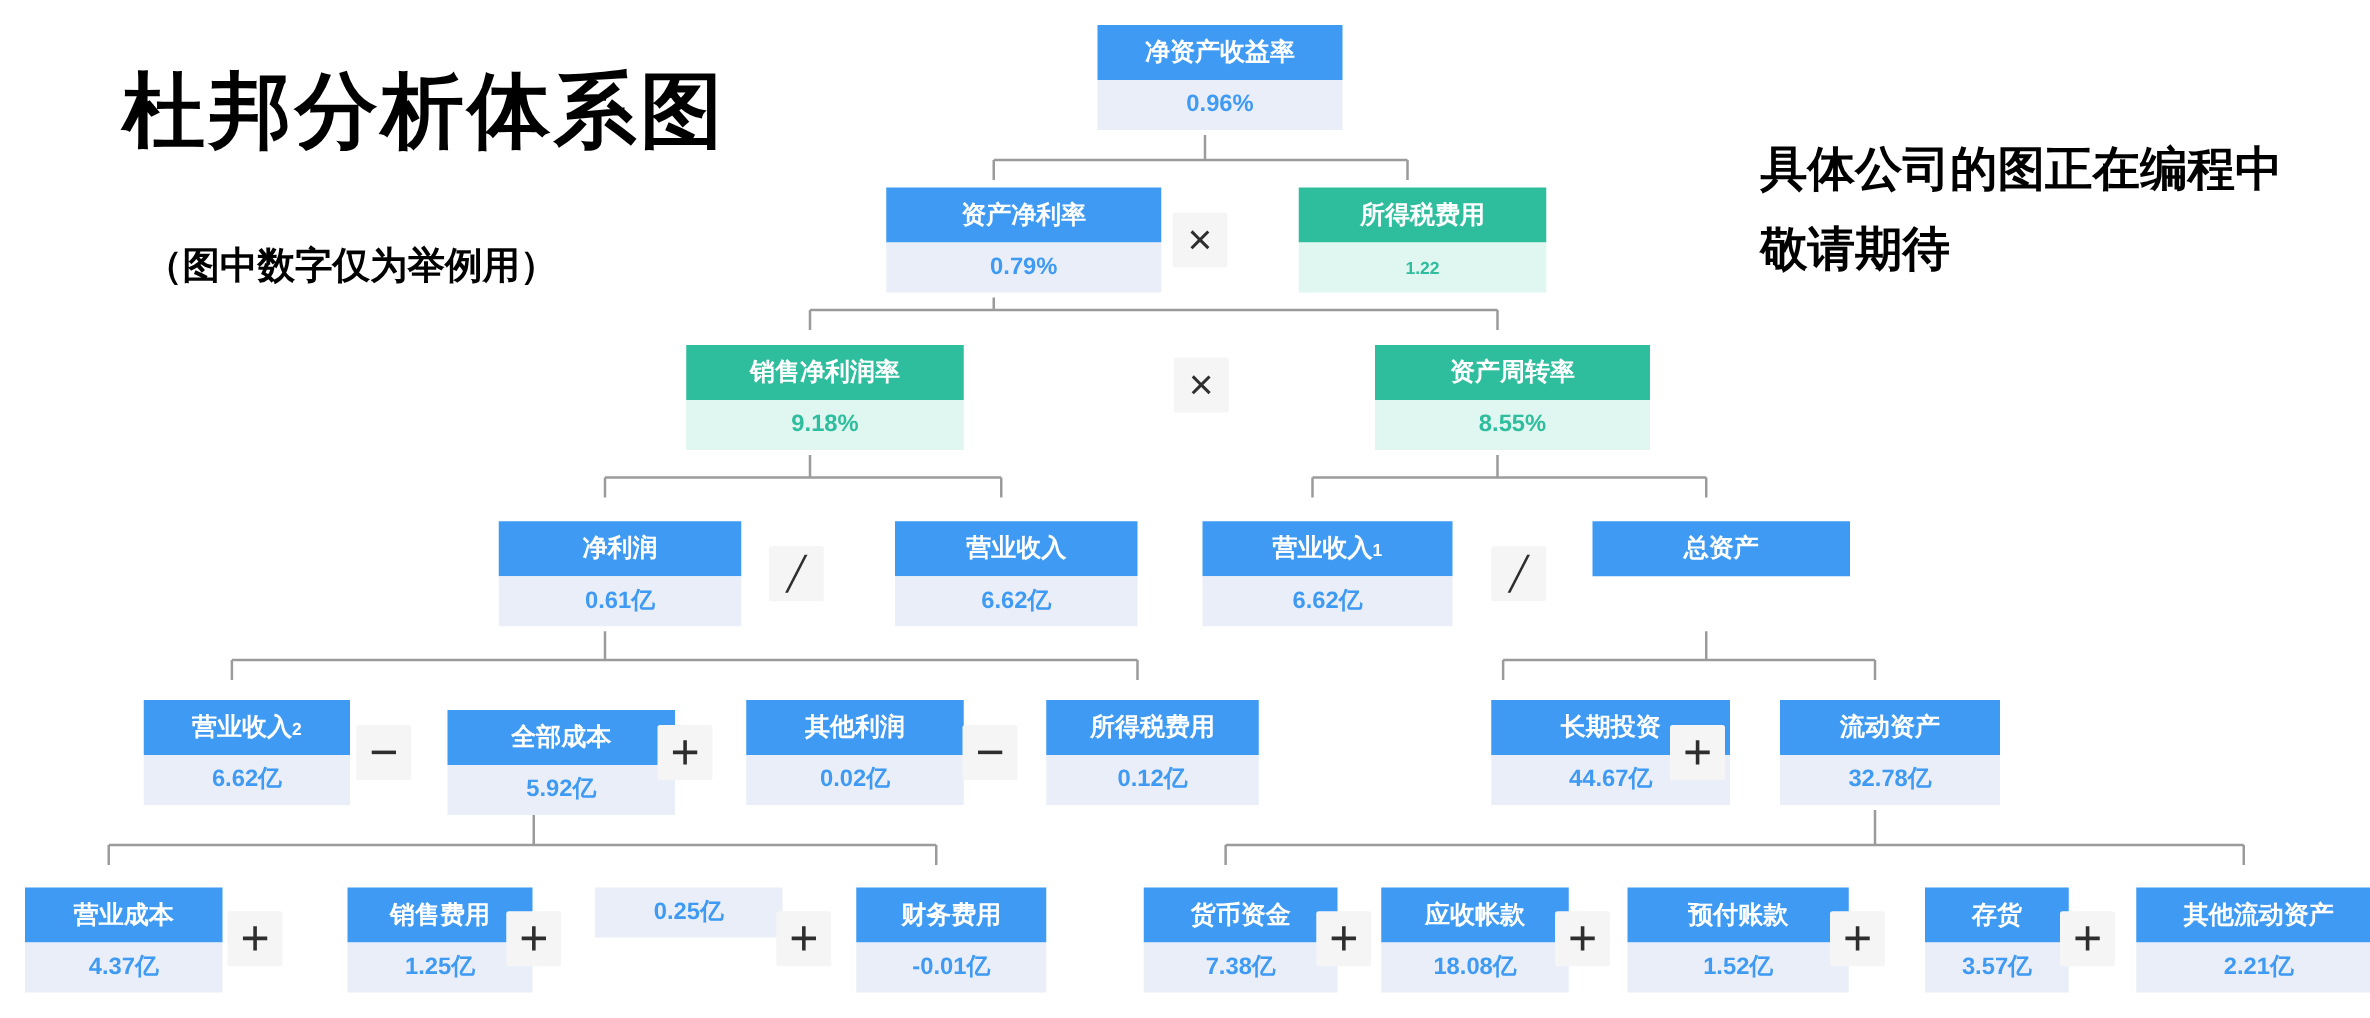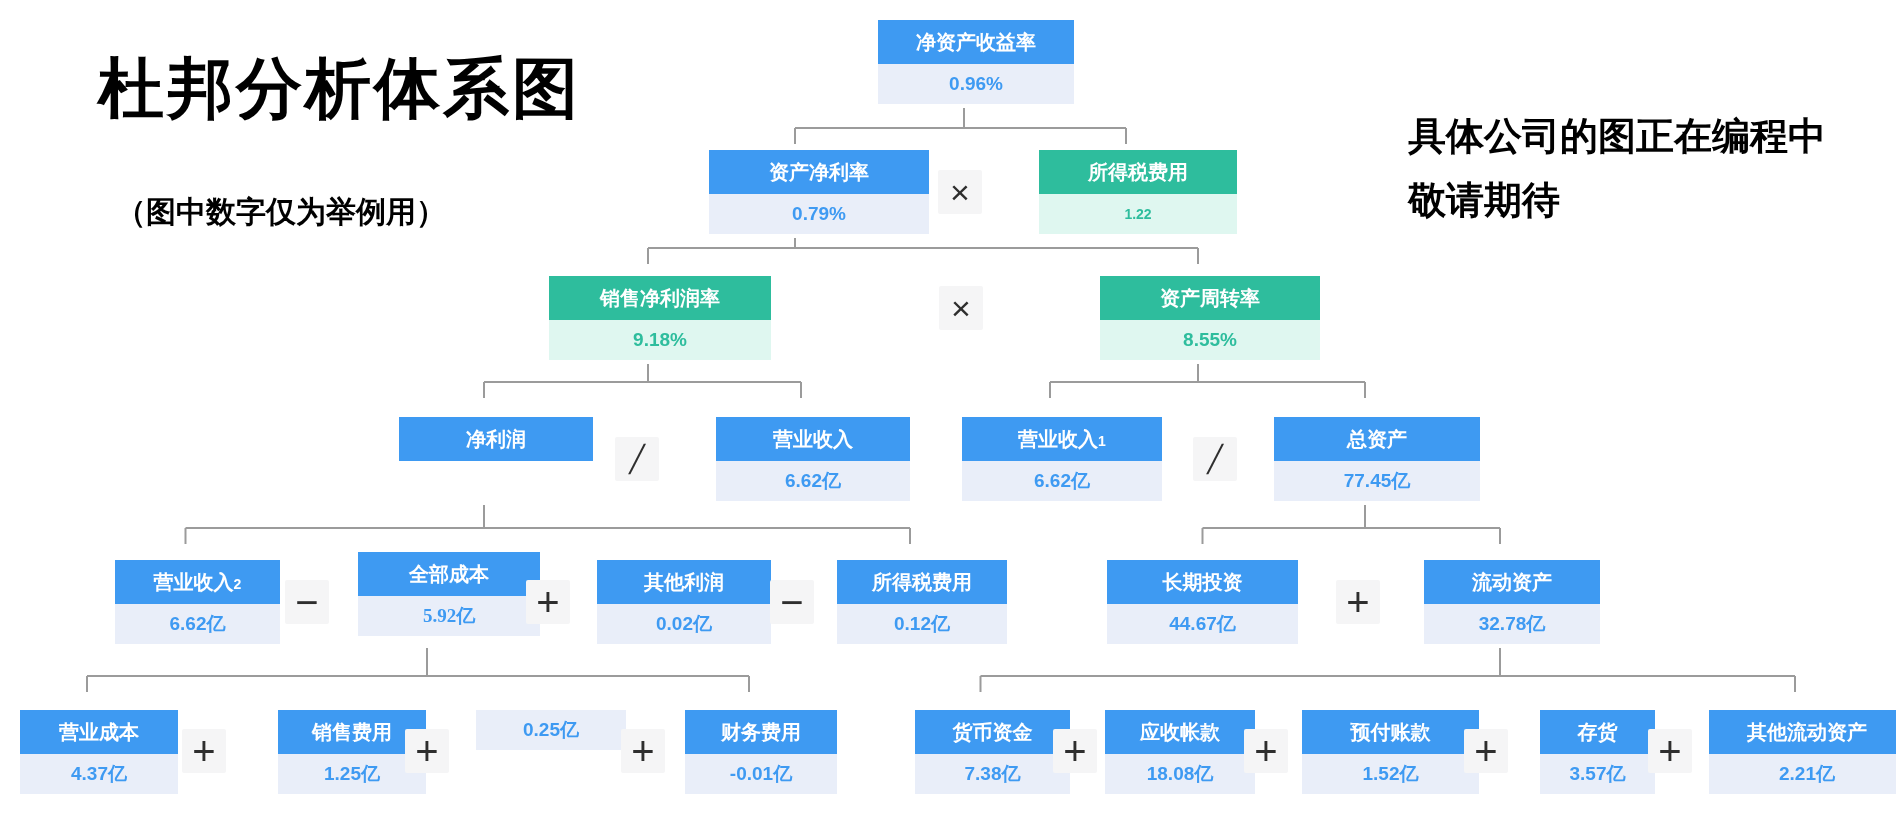--- a/index.html
+++ b/index.html
@@ -89,50 +89,50 @@
       <div class="node green" style="left: 537px; top: 276px; width: 222px;">
         <div class="node-header"><span>销售净利润率</span></div>
         <div class="node-value">9.18%</div>
       </div>
       <div class="node green" style="left: 1088px; top: 276px; width: 220px;">
         <div class="node-header"><span>资产周转率</span></div>
         <div class="node-value">8.55%</div>
       </div>
       <div class="node blue" style="left: 387px; top: 417px; width: 194px;">
         <div class="node-header"><span>净利润</span></div>
+        <div class="node-value">0.61亿</div>
       </div>
       <div class="node blue" style="left: 704px; top: 417px; width: 194px;">
         <div class="node-header"><span>营业收入</span></div>
         <div class="node-value">6.62亿</div>
       </div>
       <div class="node blue" style="left: 950px; top: 417px; width: 200px;">
         <div class="node-header"><span>营业收入</span><span class="sub">1</span></div>
         <div class="node-value">6.62亿</div>
       </div>
       <div class="node blue" style="left: 1262px; top: 417px; width: 206px;">
         <div class="node-header"><span>总资产</span></div>
-        <div class="node-value">77.45亿</div>
       </div>
       <div class="node blue" style="left: 103px; top: 560px; width: 165px;">
         <div class="node-header"><span>营业收入</span><span class="sub">2</span></div>
         <div class="node-value">6.62亿</div>
       </div>
-      <div class="node blue" style="left: 346px; top: 552px; width: 182px; font-family: Liberation Serif, serif;">
+      <div class="node blue" style="left: 346px; top: 568px; width: 182px;">
         <div class="node-header"><span>全部成本</span></div>
         <div class="node-value">5.92亿</div>
       </div>
       <div class="node blue" style="left: 585px; top: 560px; width: 174px;">
         <div class="node-header"><span>其他利润</span></div>
         <div class="node-value">0.02亿</div>
       </div>
       <div class="node blue" style="left: 825px; top: 560px; width: 170px;">
         <div class="node-header"><span>所得税费用</span></div>
         <div class="node-value">0.12亿</div>
       </div>
-      <div class="node blue" style="left: 1095px; top: 560px; width: 191px;">
+      <div class="node blue" style="left: 1181px; top: 560px; width: 191px;">
         <div class="node-header"><span>长期投资</span></div>
         <div class="node-value">44.67亿</div>
       </div>
       <div class="node blue" style="left: 1412px; top: 560px; width: 176px;">
         <div class="node-header"><span>流动资产</span></div>
         <div class="node-value">32.78亿</div>
       </div>
       <div class="node blue" style="left: 8px; top: 710px; width: 158px;">
         <div class="node-header"><span>营业成本</span></div>
         <div class="node-value">4.37亿</div>

